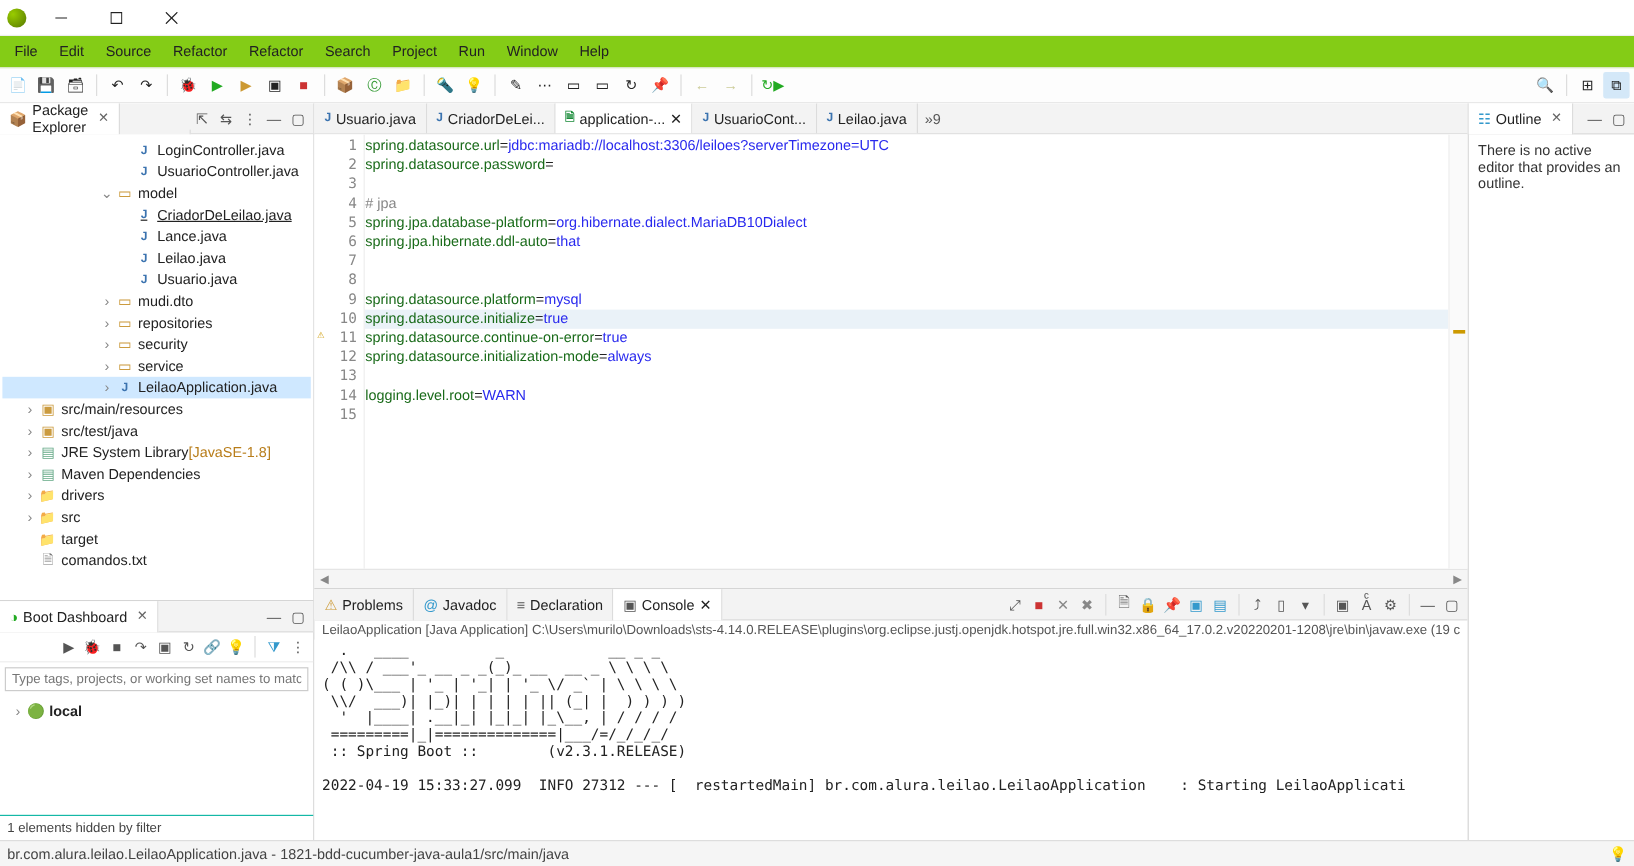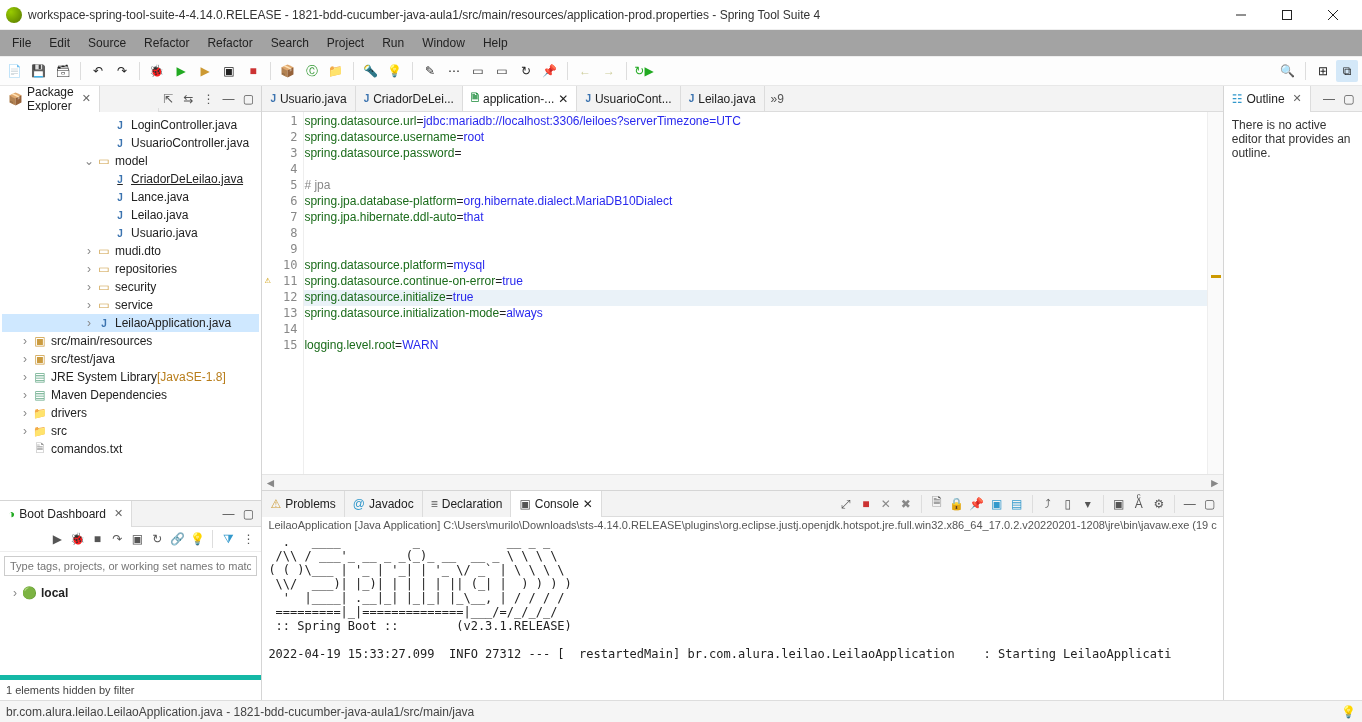--- a/index.html
+++ b/index.html
@@ -2,21 +2,21 @@
 <html><head>
 <meta charset="utf-8">
 <style>
 * { box-sizing: border-box; margin: 0; padding: 0; font-family: "Segoe UI", Tahoma, sans-serif; font-size: 12px; }
 html, body { height: 100%; overflow: hidden; background: #f6f6f6; color: #222; }
 .window { display: flex; flex-direction: column; height: 100vh; background: #fff; }
 .titlebar { display: flex; align-items: center; height: 30px; background: #fff; border-bottom: 1px solid #eee; padding: 0 6px; }
 .titlebar .ico { width: 16px; height: 16px; background: radial-gradient(circle at 30% 30%, #9c0, #570); border-radius: 50%; margin-right: 6px; }
 .titlebar .title { flex: 1; color: #333; font-size: 12px; }
 .titlebar .winbtn { width: 46px; height: 30px; display: flex; align-items: center; justify-content: center; cursor: pointer; }
-.menubar { display: flex; gap: 2px; padding: 2px 4px; background: #a3a3a3; border-bottom: 1px solid #eee; }
+.menubar { display: flex; gap: 2px; padding: 2px 4px; background: #84cc16; border-bottom: 1px solid #eee; }
 .menubar .mi { padding: 4px 8px; cursor: pointer; }
 .toolbar { display: flex; align-items: center; gap: 2px; padding: 3px 4px; background: #fdfdfd; border-bottom: 1px solid #e8e8e8; }
 .tbtn { width: 22px; height: 22px; display: flex; align-items: center; justify-content: center; border-radius: 2px; cursor: pointer; }
 .tsep { width: 1px; height: 18px; background: #ddd; margin: 0 4px; }
 .tspacer { flex: 1; }
 .body { flex: 1; display: flex; overflow: hidden; }
 .col-left { width: 340px; display: flex; flex-direction: column; border-right: 1px solid #d5d5d5; }
 .col-center { flex: 1; display: flex; flex-direction: column; }
 .col-right { width: 260px; border-left: 1px solid #d5d5d5; background: #fff; display: flex; flex-direction: column; }
 .view-tabs { display: flex; align-items: center; border-bottom: 1px solid #dcdcdc; background: #f3f3f3; height: 26px; }
@@ -35,21 +35,21 @@
 .java-icon::before { content: "J"; color: #3b73af; font-weight: bold; font-size: 10px; }
 .folder-icon::before { content: "📁"; font-size: 11px; }
 .src-icon::before { content: "▣"; color: #cb9b3f; }
 .lib-icon::before { content: "▤"; color: #6a8; }
 .txt-icon::before { content: "🗎"; font-size: 11px; color: #777; }
 .boot-dash { border-top: 1px solid #d5d5d5; display: flex; flex-direction: column; height: 200px; }
 .boot-toolbar { display: flex; gap: 2px; padding: 3px 4px; border-bottom: 1px solid #eee; justify-content: flex-end; }
 .boot-filter { padding: 4px; }
 .boot-filter input { width: 100%; border: 1px solid #ccc; padding: 3px 5px; color: #888; font-size: 11px; }
 .boot-tree { flex: 1; padding: 4px 8px; overflow: auto; }
-.status-boot { padding: 4px 6px; color: #444; border-top: 5px solid #14b8a6; font-size: 11px; }
+.status-boot { padding: 4px 6px; color: #444; border-top: 1px solid #14b8a6; font-size: 11px; }
 .editor-tabs { display: flex; align-items: center; border-bottom: 1px solid #dcdcdc; background: #f3f3f3; height: 26px; overflow: hidden; }
 .editor-tab { display: flex; align-items: center; gap: 4px; padding: 0 8px; height: 26px; border-right: 1px solid #dcdcdc; background: #f3f3f3; cursor: pointer; white-space: nowrap; }
 .editor-tab.active { background: #fff; }
 .editor-tab .ico-j { color: #3b73af; font-weight: bold; font-size: 10px; }
 .editor-tab .ico-p { color: #1a8c3a; font-weight: bold; font-size: 10px; }
 .editor-body { flex: 1; display: flex; overflow: hidden; background: #fff; }
 .gutter { width: 42px; background: #fff; border-right: 1px solid #eee; padding-top: 2px; }
 .gln { height: 16px; text-align: right; padding-right: 6px; color: #888; font-family: Consolas, monospace; font-size: 12px; position: relative; }
 .gln.warn::before { content: "⚠"; position: absolute; left: 2px; color: #c90; font-size: 10px; }
 .code { flex: 1; font-family: Consolas, "Courier New", monospace; font-size: 13px; padding-top: 2px; overflow: auto; position: relative; }
@@ -76,21 +76,20 @@
 .chev { color: #888; }
 svg { display: block; }
 </style>
 </head>
 <body>
 
 <div class="window">
 
   <div class="titlebar">
     <div class="ico"></div>
-    <div class="title">workspace-spring-tool-suite-4-4.14.0.RELEASE - 1821-bdd-cucumber-java-aula1/src/main/resources/application-prod.properties - Spring Tool Suite 4</div>
     <div class="winbtn">
         <svg width="10" height="10">
           <line x1="0" y1="5" x2="10" y2="5" stroke="#222"></line>
         </svg>
       </div>
     <div class="winbtn">
         <svg width="10" height="10">
           <rect x="0.5" y="0.5" width="9" height="9" fill="none" stroke="#222"></rect>
         </svg>
       </div>
@@ -259,20 +258,25 @@
           </div>
           <div class="tree-row" style="padding-left: 16px;">
             <span class="tw chev">›</span>
             <span class="ti folder-icon"></span>
             <span>drivers</span>
           </div>
           <div class="tree-row" style="padding-left: 16px;">
             <span class="tw chev">›</span>
             <span class="ti folder-icon"></span>
             <span>src</span>
+          </div>
+          <div class="tree-row" style="padding-left: 16px;">
+            <span class="tw chev"></span>
+            <span class="ti folder-icon"></span>
+            <span>target</span>
           </div>
           <div class="tree-row" style="padding-left: 16px;">
             <span class="tw chev"></span>
             <span class="ti txt-icon"></span>
             <span>comandos.txt</span>
           </div>
         </div>
 
       <div class="boot-dash">
         <div class="view-tabs">
@@ -351,31 +355,30 @@
             <div class="gln">9</div>
             <div class="gln">10</div>
             <div class="gln warn">11</div>
             <div class="gln">12</div>
             <div class="gln">13</div>
             <div class="gln">14</div>
             <div class="gln">15</div>
           </div>
         <div class="code" id="code">
             <div class="cl"><span class="k">spring.datasource.url</span><span>=</span><span class="v">jdbc:mariadb://localhost:3306/leiloes?serverTimezone=UTC</span></div>
-            <div class="cl"><span class="k">spring.datasource.username</span><span>=</span><span class="v">root</span></div>
             <div class="cl"><span class="k">spring.datasource.password</span><span>=</span></div>
             <div class="cl"></div>
             <div class="cl"><span class="c"># jpa</span></div>
             <div class="cl"><span class="k">spring.jpa.database-platform</span><span>=</span><span class="v">org.hibernate.dialect.MariaDB10Dialect</span></div>
             <div class="cl"><span class="k">spring.jpa.hibernate.ddl-auto</span><span>=</span><span class="v">that</span></div>
             <div class="cl"></div>
             <div class="cl"></div>
             <div class="cl"><span class="k">spring.datasource.platform</span><span>=</span><span class="v">mysql</span></div>
+            <div class="cl hl"><span class="k">spring.datasource.initialize</span><span>=</span><span class="v">true</span></div>
             <div class="cl"><span class="k">spring.datasource.continue-on-error</span><span>=</span><span class="v">true</span></div>
-            <div class="cl hl"><span class="k">spring.datasource.initialize</span><span>=</span><span class="v">true</span></div>
             <div class="cl"><span class="k">spring.datasource.initialization-mode</span><span>=</span><span class="v">always</span></div>
             <div class="cl"></div>
             <div class="cl"><span class="k">logging.level.root</span><span>=</span><span class="v">WARN</span></div>
           </div>
         <div class="ov-ruler">
           <div class="ov-mark" style="top:45%"></div>
         </div>
       </div>
       <div class="hscroll">
         <div class="arrow">◄</div>

